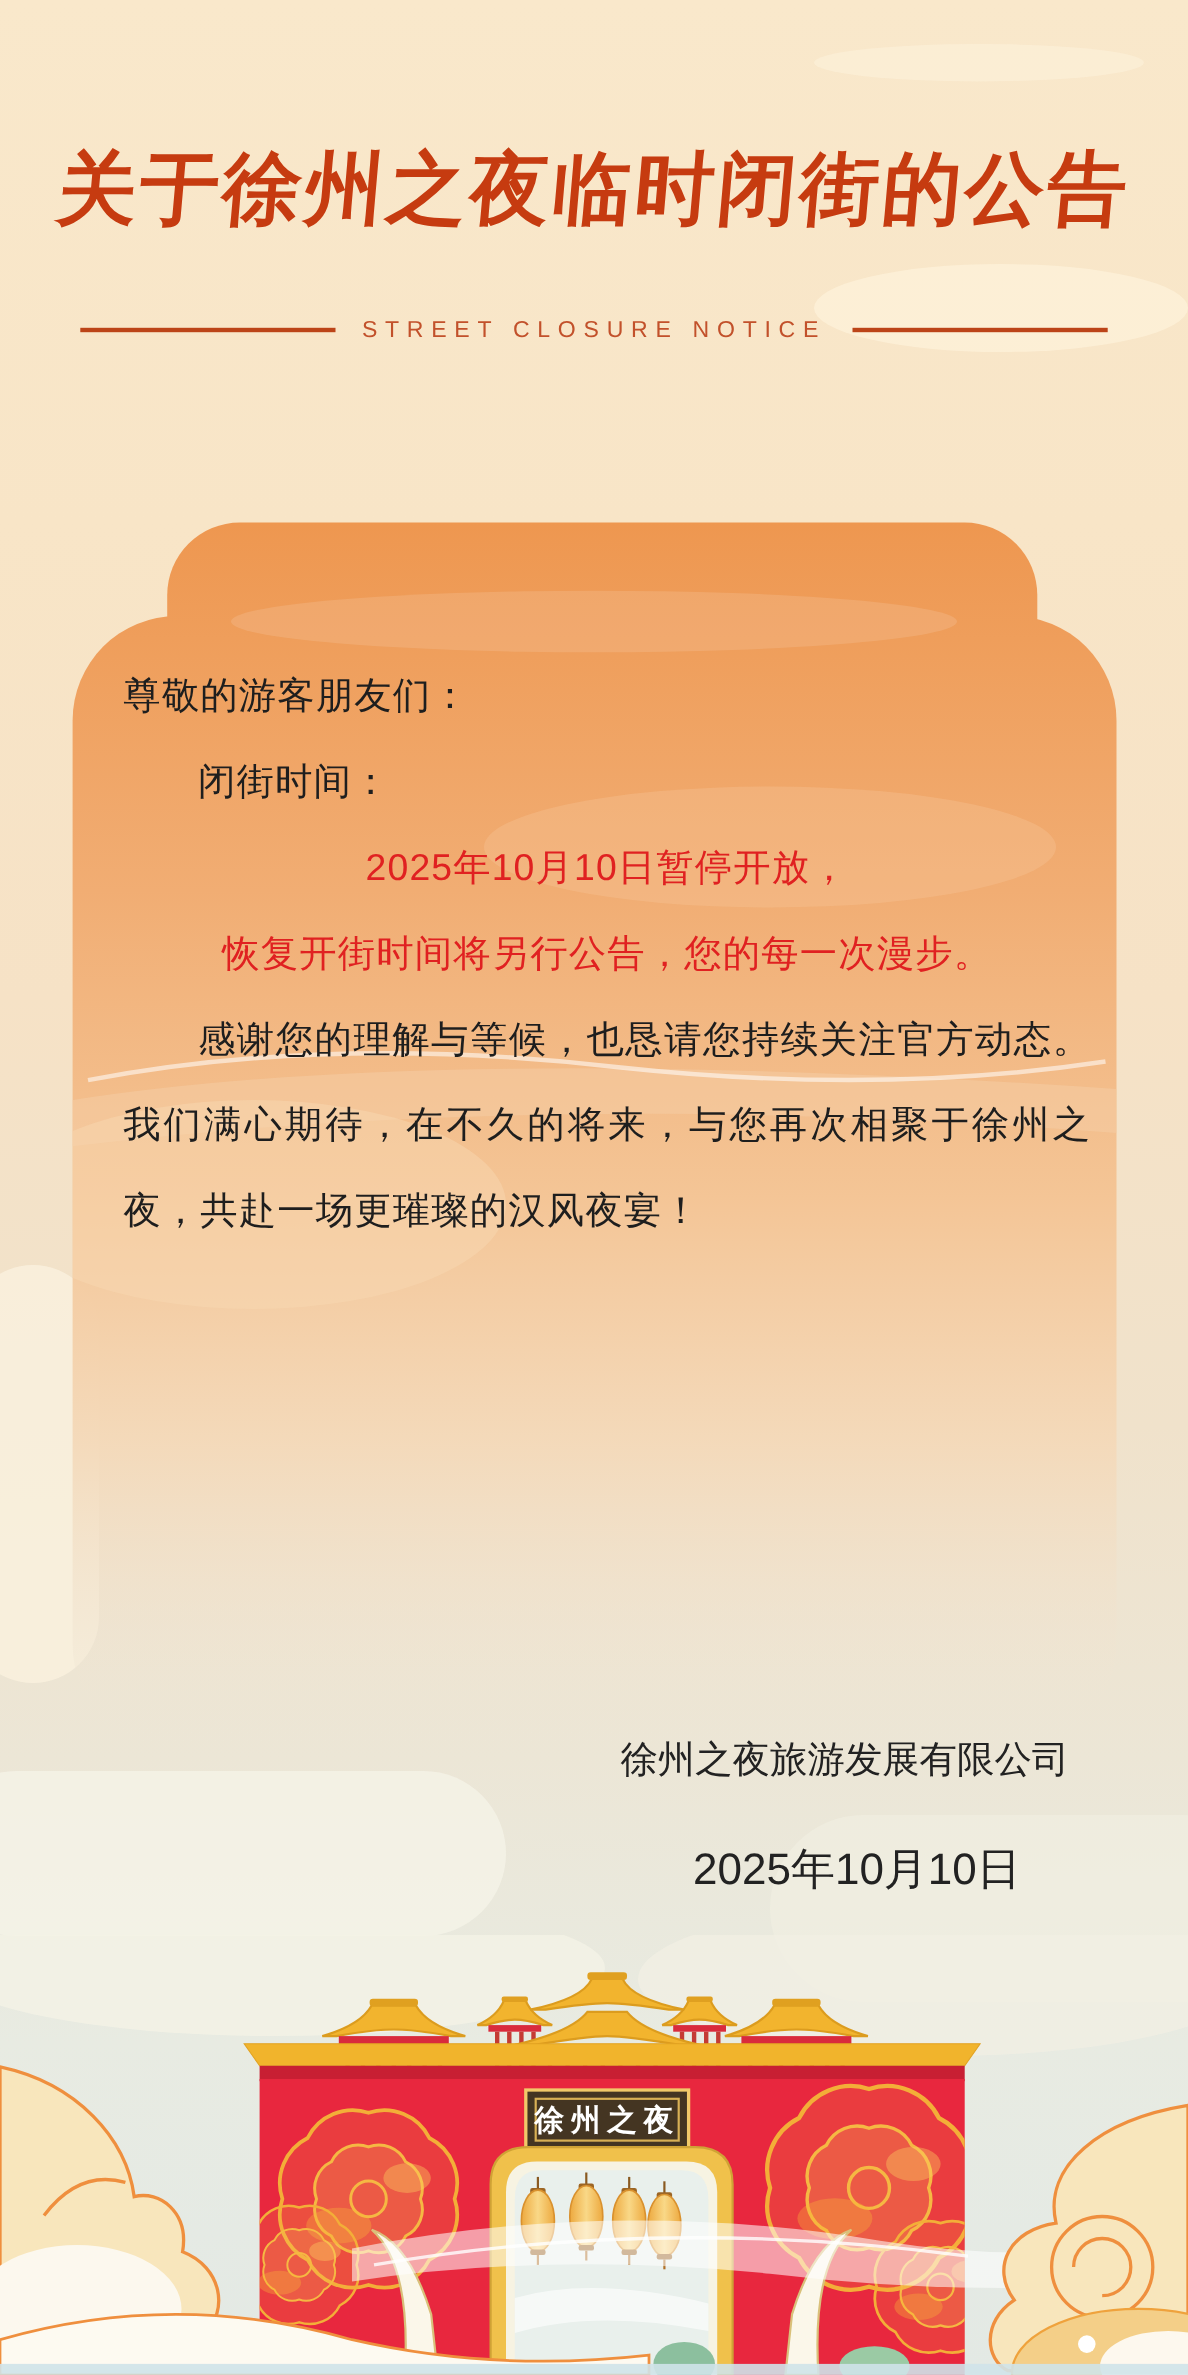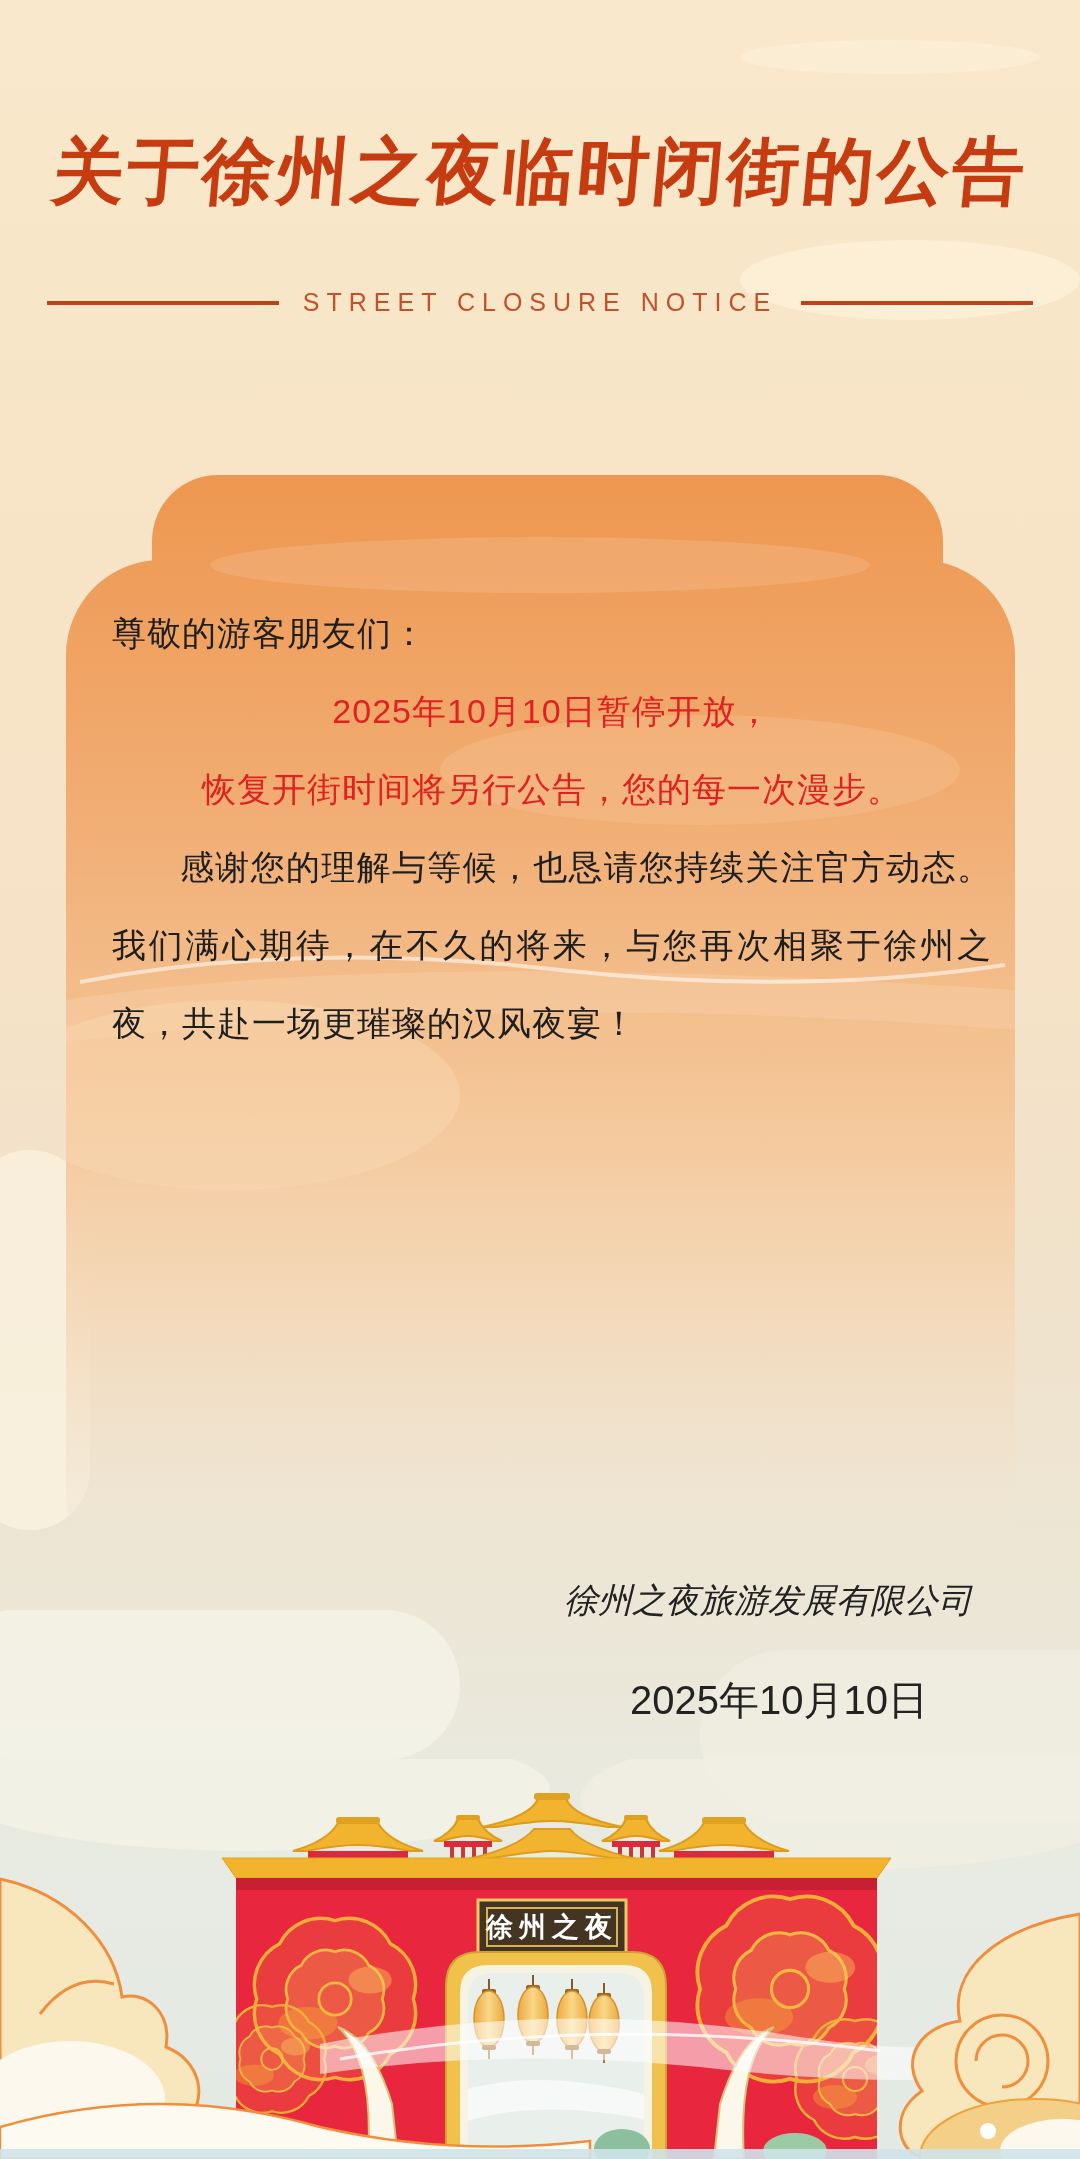--- a/index.html
+++ b/index.html
@@ -13,21 +13,21 @@
     position:absolute;top:96px;left:0;width:100%;text-align:center;
     font-family:"DejaVu Serif",serif;font-weight:900;font-size:72px;line-height:150px;
     color:#c63b10;letter-spacing:3px;transform:skewX(-5deg);
   }
   .subtitle-row{
     position:absolute;top:288px;left:0;width:100%;
     display:flex;align-items:center;justify-content:center;gap:24px;
   }
   .subtitle-line{width:232px;height:4px;background:#bc4418;}
   .subtitle{
-    font-size:25px;letter-spacing:7px;color:#c2512b;font-weight:400;white-space:nowrap;
+    font-size:21px;letter-spacing:7px;color:#c2512b;font-weight:400;white-space:nowrap;
   }
   
   .wisp{position:absolute;border-radius:50%;}
   .wisp1{top:40px;right:40px;width:300px;height:34px;background:#fdf2dc;opacity:.55;}
   .wisp2{top:240px;right:0;width:340px;height:80px;background:#fdf1da;opacity:.75;}
   .wisp3{top:1150px;left:-30px;width:120px;height:380px;background:#faf1df;opacity:.8;border-radius:60px;}
   .wisp4{top:1610px;left:-60px;width:520px;height:150px;background:#f7f5ea;opacity:.7;border-radius:80px;}
   .wisp5{top:1650px;right:-80px;width:460px;height:170px;background:#f2f0e2;opacity:.6;border-radius:90px;}
   
   .card-svg{position:absolute;top:470px;left:0;}
@@ -35,21 +35,21 @@
   .notice{
     position:absolute;top:594px;left:112px;width:880px;
     font-size:34px;line-height:78px;color:#1e1e1e;letter-spacing:1px;
   }
   .notice p{margin:0;}
   .para{text-align:justify;text-indent:2em;}
   .indent{text-indent:2em;}
   .redline{text-align:center;color:#e02121;}
   .signature{
     position:absolute;top:1561px;left:100px;width:880px;
-    font-size:34px;line-height:78px;color:#222;text-align:right;padding-right:8px;box-sizing:border-box;font-style:italic;
+    font-size:34px;line-height:78px;color:#222;text-align:right;padding-right:8px;box-sizing:border-box;
   }
   .date{
     position:absolute;top:1661px;left:100px;width:880px;
     font-size:40px;line-height:78px;color:#222;text-align:right;padding-right:52px;box-sizing:border-box;
   }
   .gate-svg{position:absolute;left:0;top:1759px;}
 </style>
 </head>
 <body>
 
@@ -90,20 +90,21 @@
       <ellipse cx="540" cy="95" rx="330" ry="28" fill="#ffffff" opacity="0.12"></ellipse>
       <ellipse cx="700" cy="300" rx="260" ry="55" fill="#f7c99e" opacity="0.3"></ellipse>
       <path d="M66,530 Q400,478 1015,520 L1015,560 Q500,520 66,572 Z" fill="#f6cda6" opacity="0.5"></path>
       <path d="M80,512 Q300,470 560,500 Q800,526 1005,495" stroke="#ffffff" stroke-width="4" fill="none" opacity="0.55"></path>
       <ellipse cx="230" cy="625" rx="230" ry="95" fill="#f8d9b3" opacity="0.45"></ellipse>
     </g>
   </svg>
 
   <div class="notice">
     <p>尊敬的游客朋友们：</p>
+    <p class="indent">闭街时间：</p>
     <p class="redline">2025年10月10日暂停开放，</p>
     <p class="redline">恢复开街时间将另行公告，您的每一次漫步。</p>
     <p class="para">感谢您的理解与等候，也恳请您持续关注官方动态。我们满心期待，在不久的将来，与您再次相聚于徐州之夜，共赴一场更璀璨的汉风夜宴！</p>
   </div>
 
   <div class="signature">徐州之夜旅游发展有限公司</div>
   <div class="date">2025年10月10日</div>
 
   <svg class="gate-svg" width="1080" height="400" viewBox="0 0 1080 400">
     <defs>

